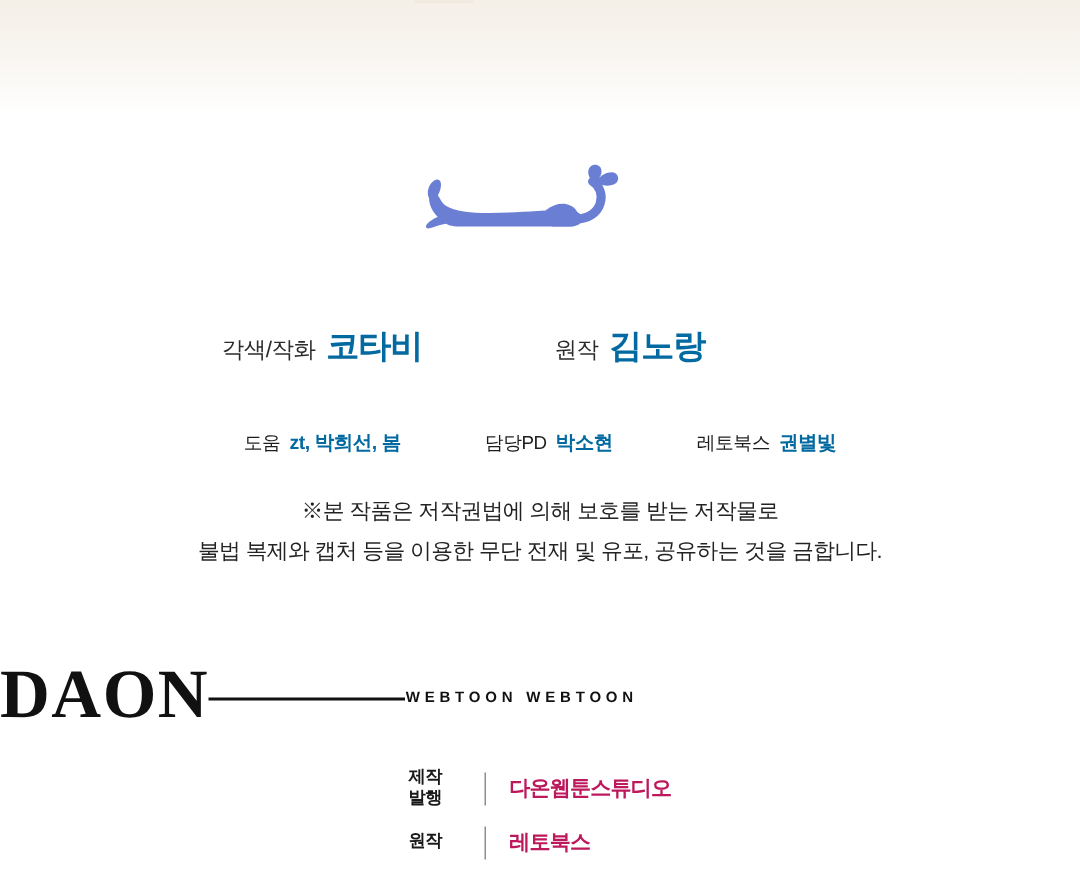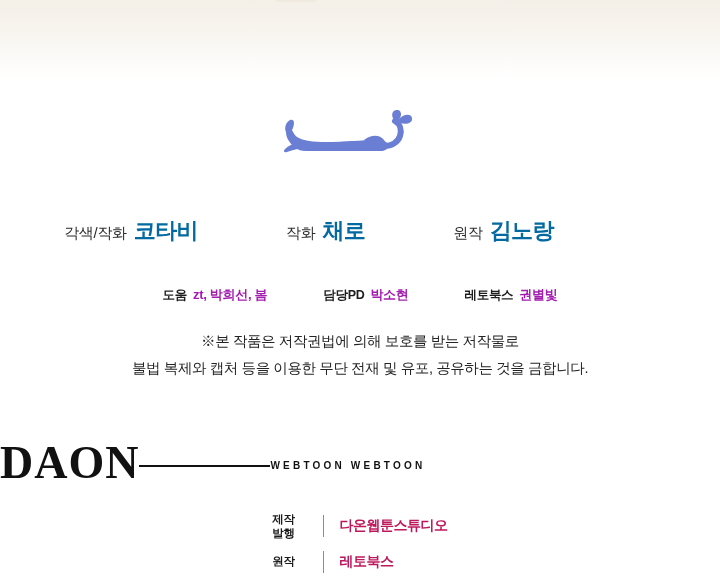--- a/index.html
+++ b/index.html
@@ -92,28 +92,28 @@
     gap: 56px;
   }
   .sub-item {
     display: flex;
     align-items: baseline;
     gap: 6px;
     white-space: nowrap;
   }
   .sub-role {
     font-size: 12.5px;
-    font-weight: 700;
+    font-weight: 400;
     color: #1d1d1d;
     letter-spacing: -0.3px;
   }
   .sub-name {
     font-size: 13px;
     font-weight: 700;
-    color: #a21caf;
+    color: #0369a1;
     letter-spacing: -0.3px;
   }
 
   
   .notice {
     position: absolute;
     top: 328px;
     left: 0;
     width: 720px;
     text-align: center;
@@ -177,20 +177,21 @@
     width: 230px;
   }
   .pub-label {
     width: 46px;
     text-align: center;
     font-size: 11.5px;
     font-weight: 700;
     color: #1a1a1a;
     line-height: 1.25;
     letter-spacing: -0.3px;
+    font-family: Liberation Mono, monospace;
   }
   .pub-divider {
     width: 1px;
     height: 22px;
     background: #8d8d8d;
     margin: 0 16px;
   }
   .pub-value {
     width: 120px;
     font-size: 14px;
@@ -227,24 +228,20 @@
       <path d="M115 25 C110 20 112 13 118 14 C122 15 122 21 118 24 Z" fill="#6a7fd4"></path>
       <path d="M118 24 C123 18 131 17 132 22 C133 27 126 29 120 27 Z" fill="#6a7fd4"></path>
       <circle cx="117.5" cy="24.5" r="2.6" fill="#6a7fd4"></circle>
     </svg>
   </div>
 
   <div class="credits-main">
     <div class="credit-item">
       <span class="credit-role">각색/작화</span>
       <span class="credit-name">코타비</span>
-    </div>
-    <div class="credit-item">
-      <span class="credit-role">작화</span>
-      <span class="credit-name">채로</span>
     </div>
     <div class="credit-item">
       <span class="credit-role">원작</span>
       <span class="credit-name">김노랑</span>
     </div>
   </div>
 
   <div class="credits-sub">
     <div class="sub-item">
       <span class="sub-role">도움</span>

